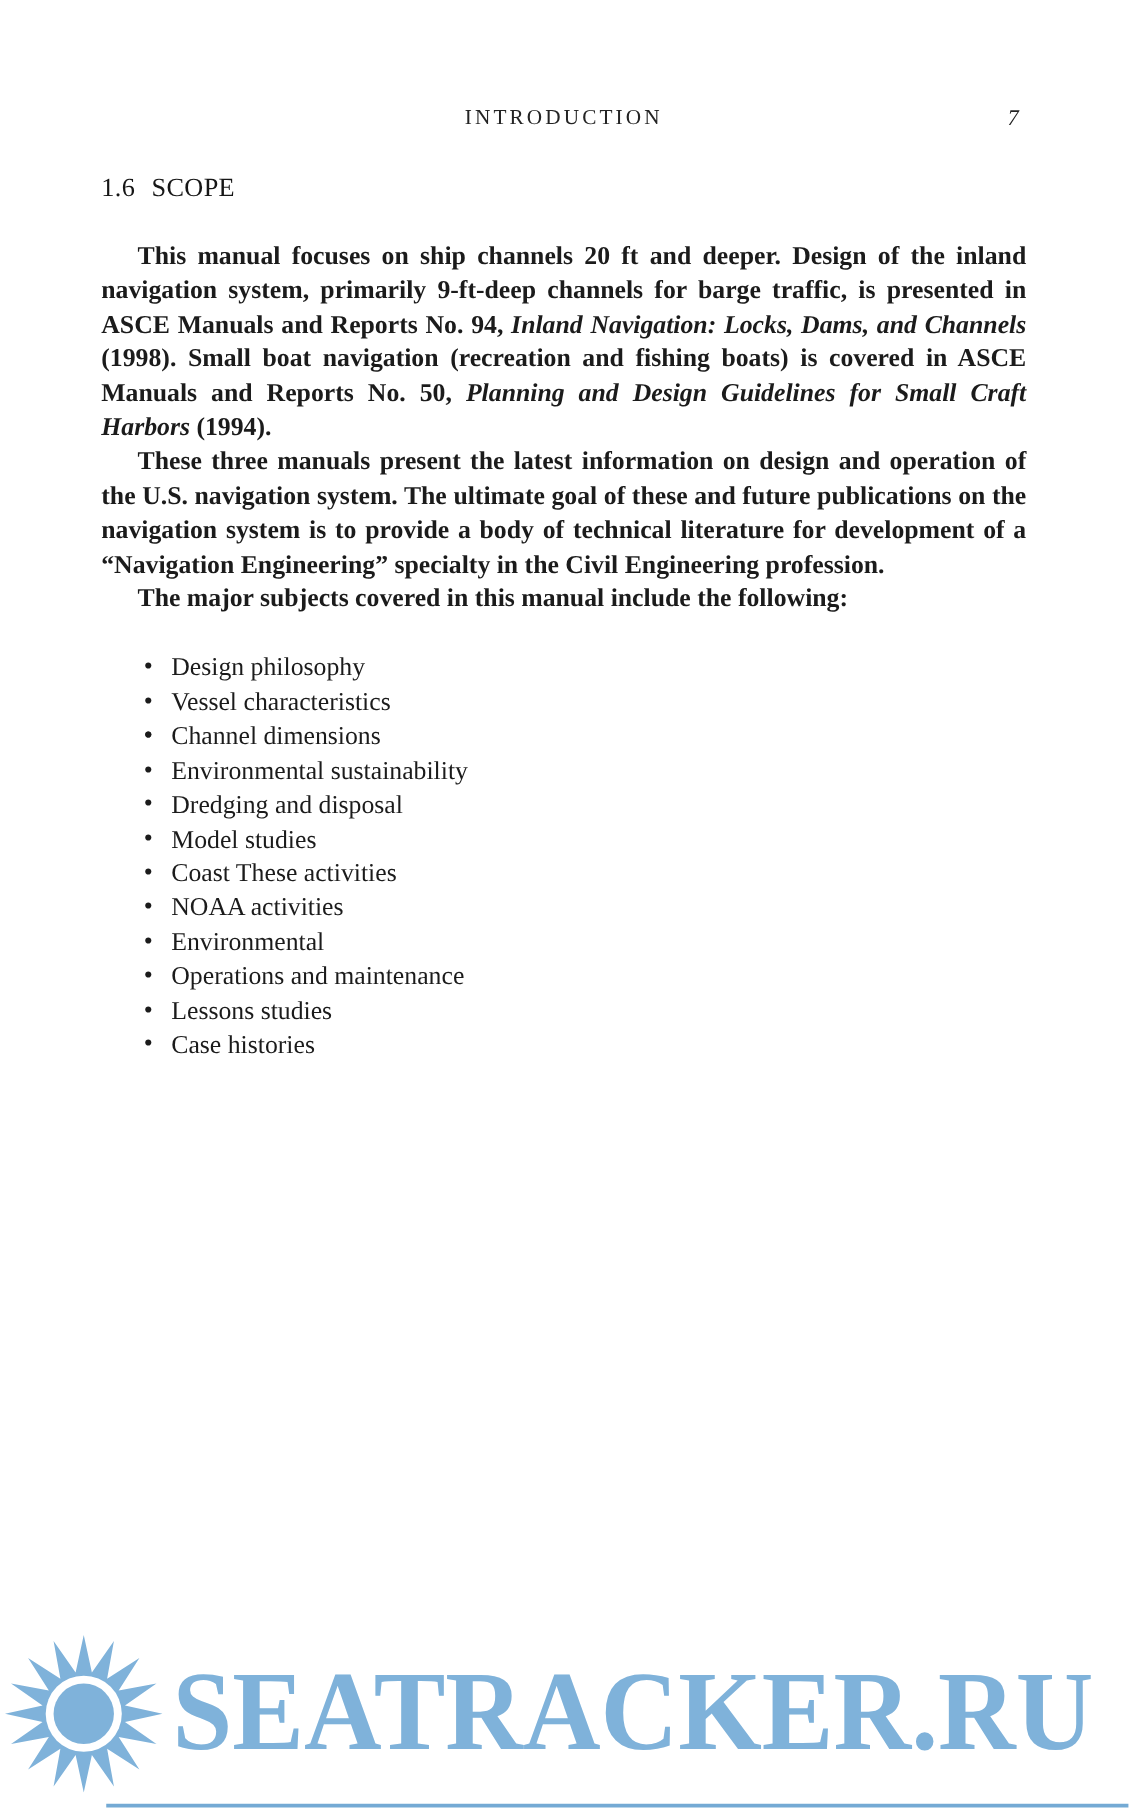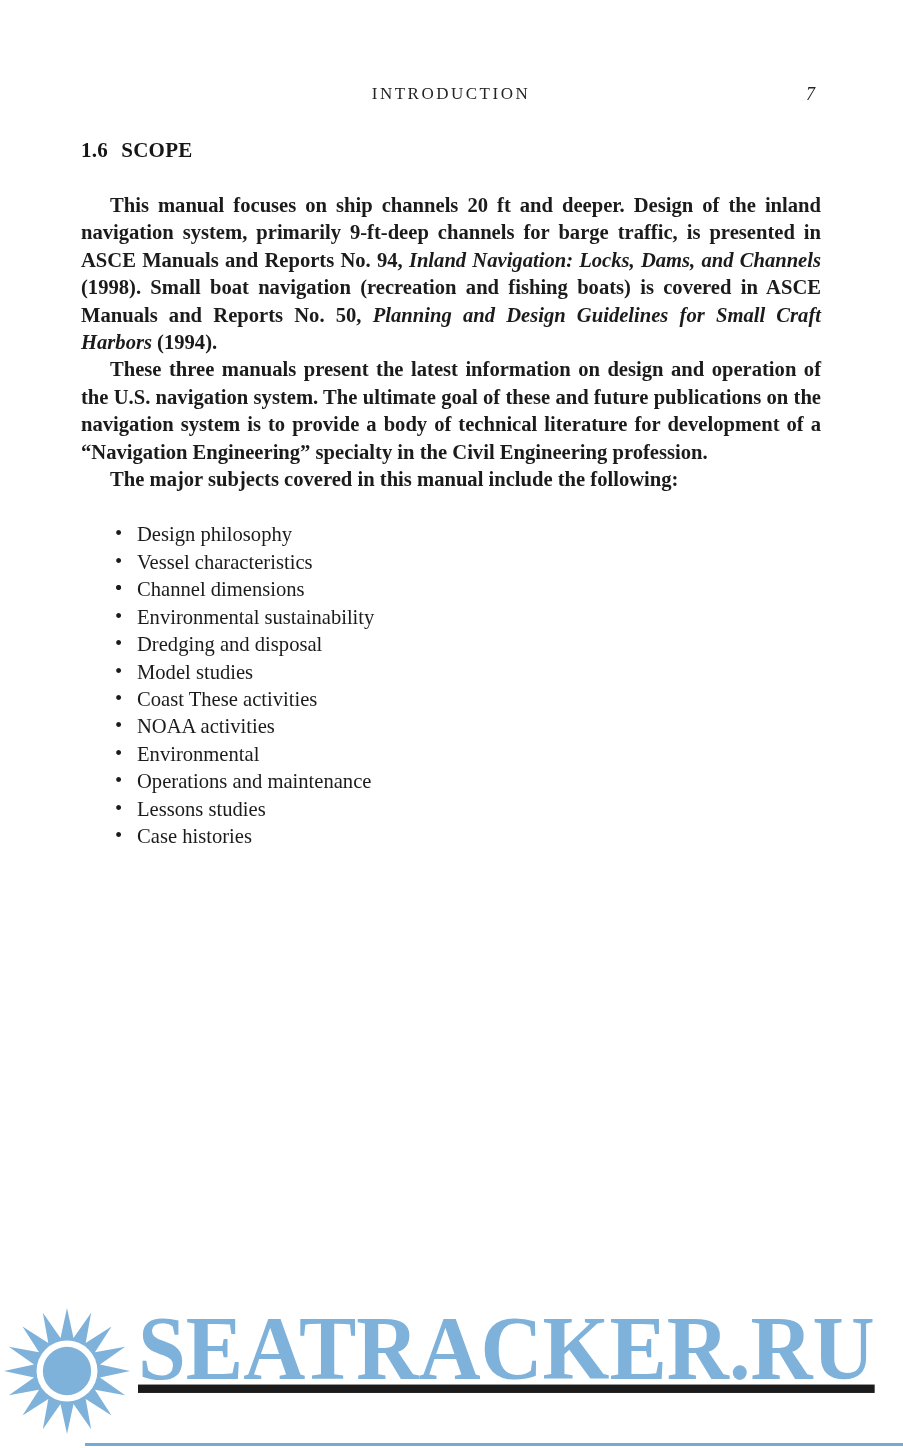--- a/index.html
+++ b/index.html
@@ -33,21 +33,21 @@
     position: absolute;
     right: 6px;
     top: 0;
     font-style: italic;
     letter-spacing: 0;
     font-size: 18px;
   }
   .section-heading {
     margin: 32px 0 0 0;
     font-size: 21px;
-    font-weight: bold;
+    font-weight: normal;
     letter-spacing: 0.3px;
     color: #161616;
   }
   .sec-title { margin-left: 13px; }
   .body-text {
     margin-top: 29px;
     font-size: 20.6px;
     line-height: 27.4px;
     text-align: justify;
     color: #1b1b1b;
@@ -69,24 +69,23 @@
   .marker {
     position: absolute;
     left: 0;
     top: -1px;
   }
   .watermark {
     position: absolute;
     left: 4px;
     bottom: 14px;
     display: flex;
-    align-items: flex-start;
+    align-items: center;
     width: 896px;
     pointer-events: none;
-    text-decoration: underline;
   }
   .sun {
     width: 126px;
     height: 126px;
     flex: none;
   }
   .wm-text {
     font-family: "Liberation Serif", serif;
     font-weight: bold;
     font-size: 86px;

